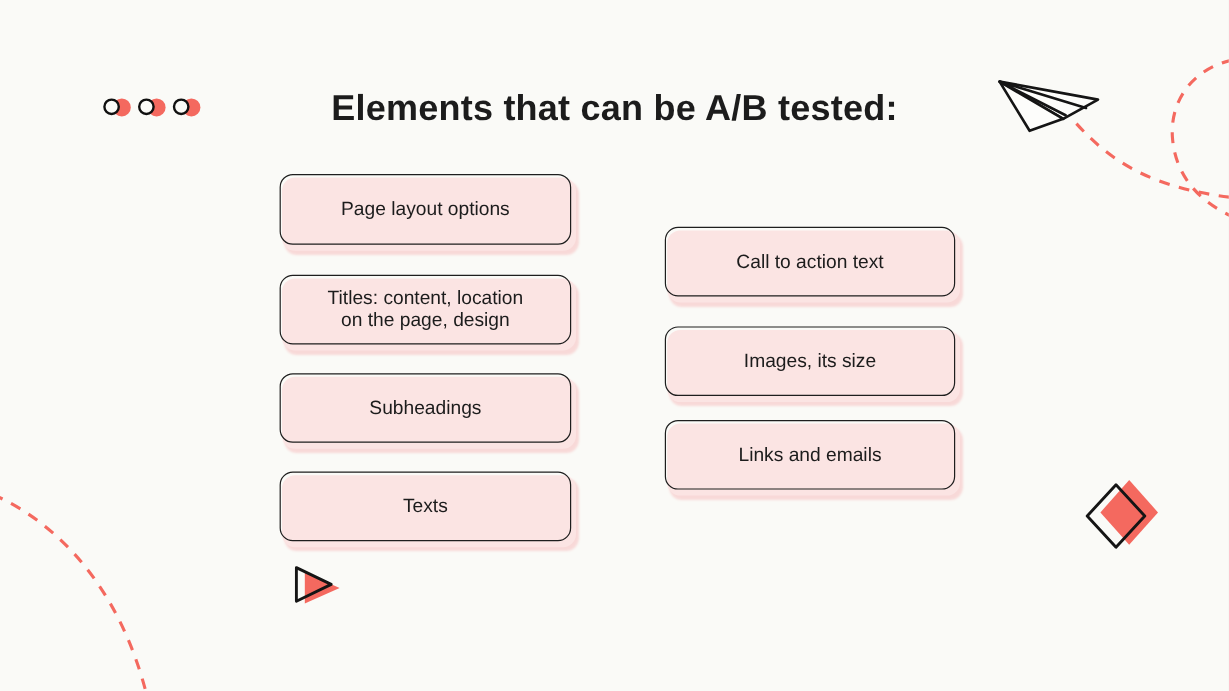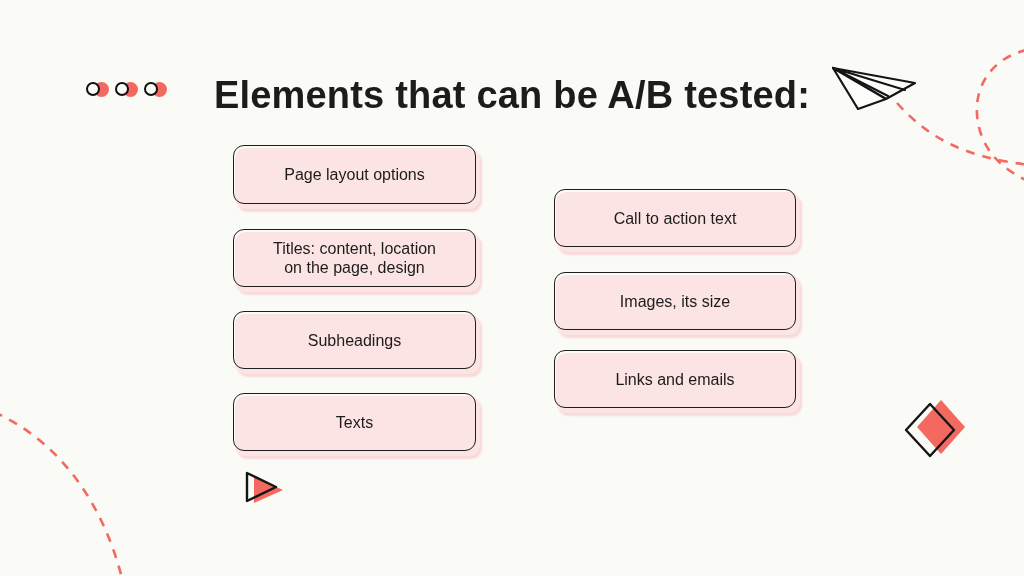--- a/index.html
+++ b/index.html
@@ -13,21 +13,21 @@
   *{box-sizing:border-box;margin:0;padding:0;}
   html,body{width:1024px;height:576px;}
   body{font-family:"Liberation Sans",sans-serif;background:#e8e8e8;}
   .slide{
     position:relative;width:1024px;height:576px;overflow:hidden;
     background:var(--background);
   }
   .deco{position:absolute;left:0;top:0;width:1024px;height:576px;pointer-events:none;}
   .page-title{
     position:absolute;left:0;right:0;top:74px;text-align:center;
-    font-size:38px;font-weight:bold;letter-spacing:.2px;color:var(--text);
+    font-size:30px;font-weight:bold;letter-spacing:.2px;color:var(--text);
   }
   .card{
     position:absolute;display:flex;align-items:center;justify-content:center;
   }
   .card::before{
     content:'';position:absolute;left:2px;top:3px;right:-4px;bottom:-5px;
     background:var(--card-fill);border-radius:11px;
     box-shadow:2px 3px 2px var(--card-shadow);
   }
   .card::after{

